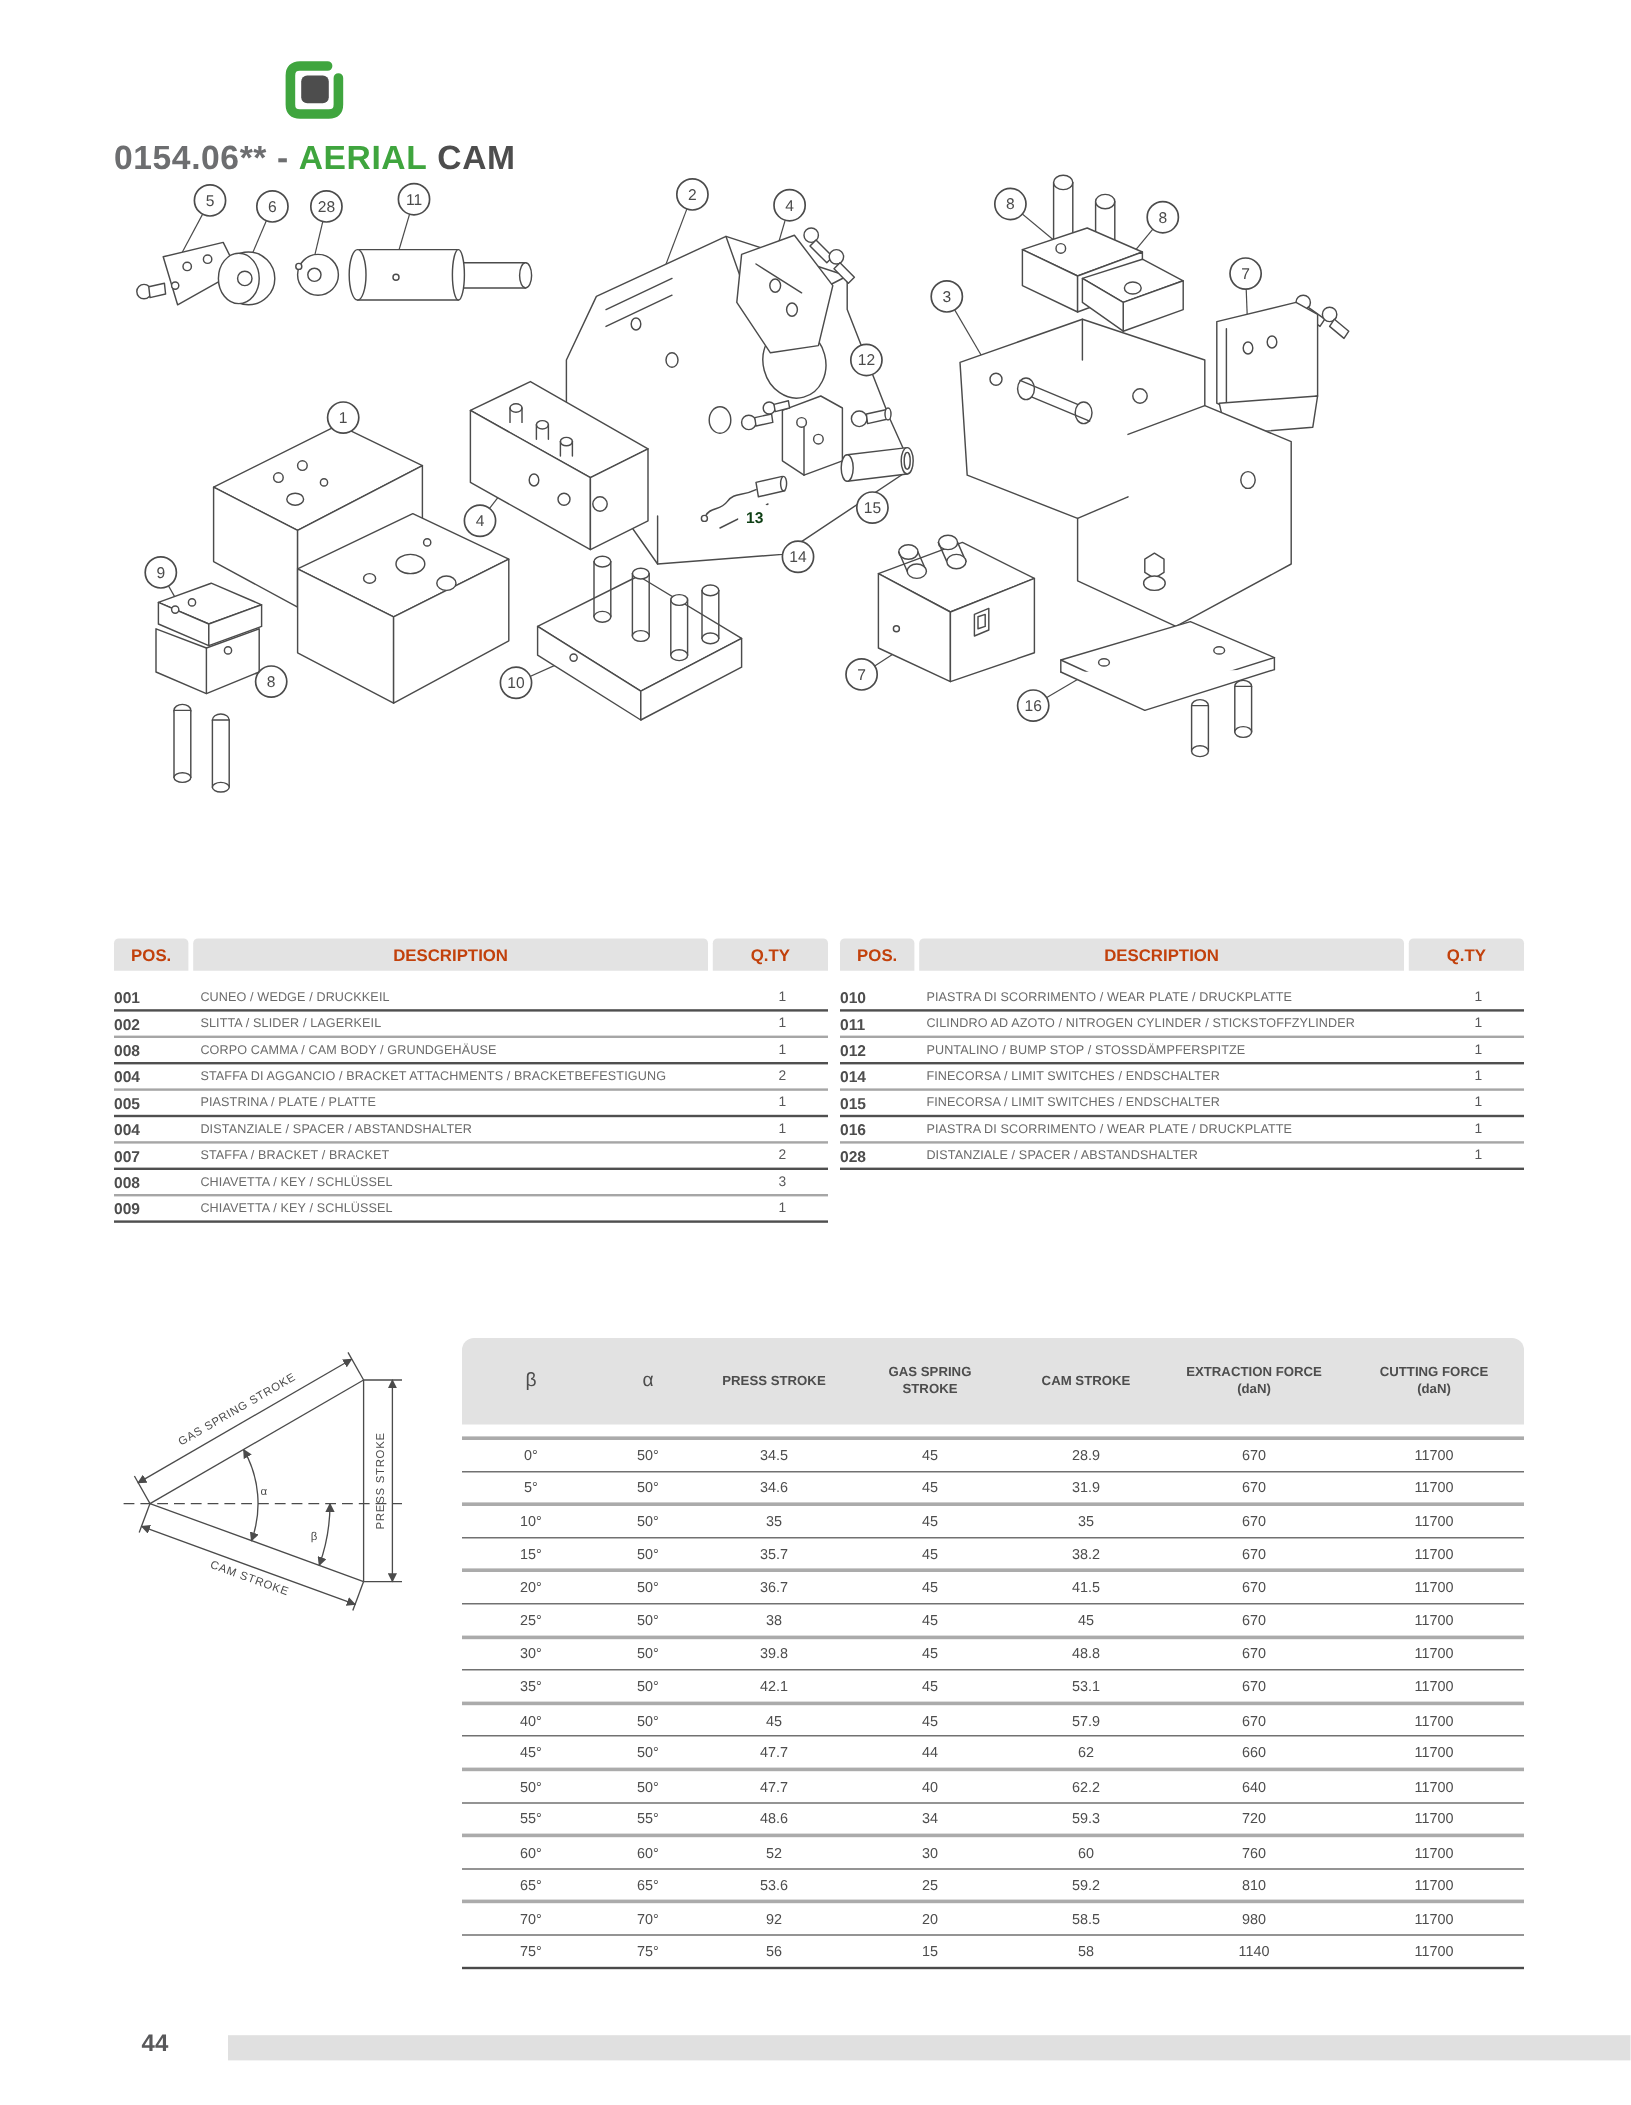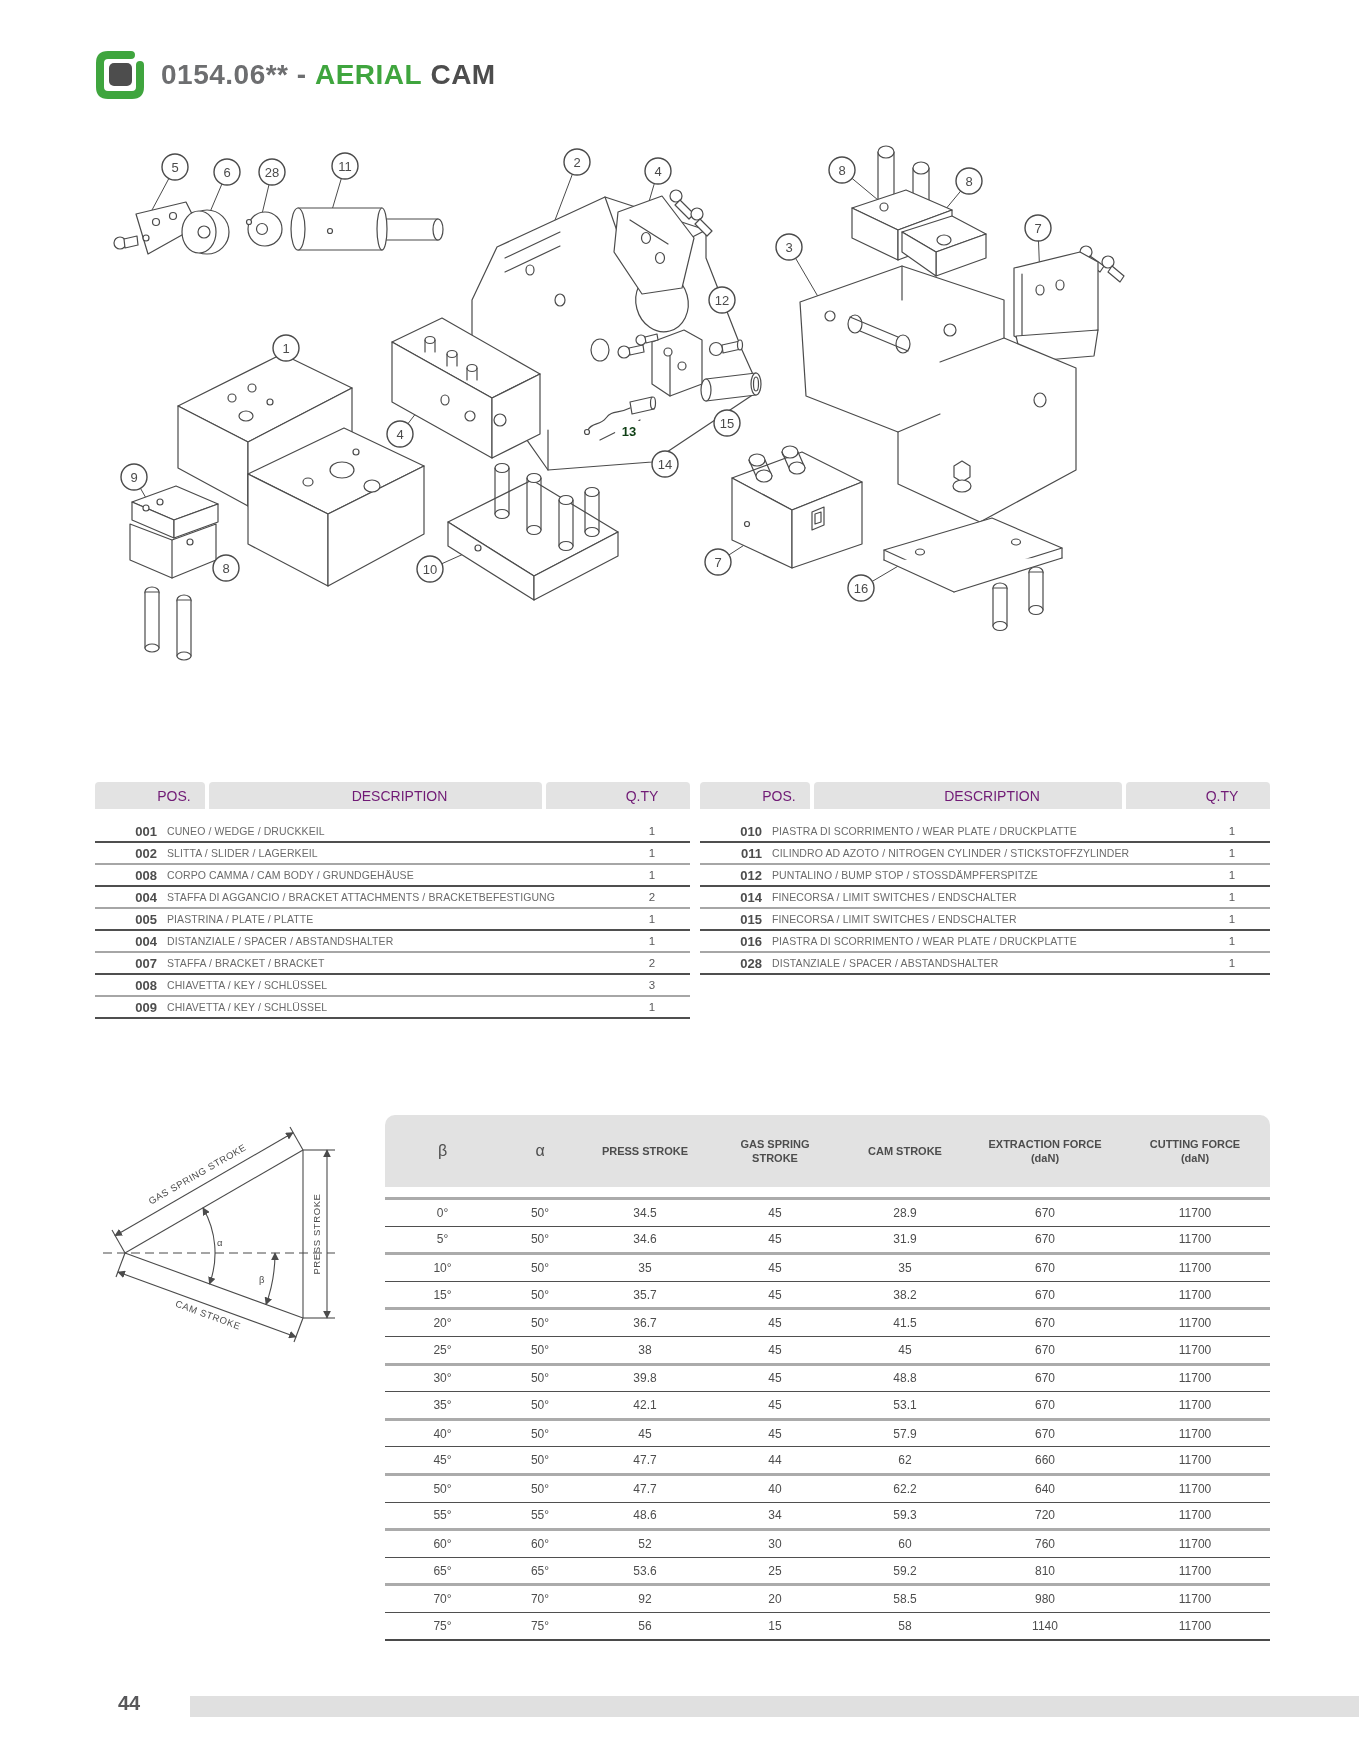--- a/index.html
+++ b/index.html
@@ -1,46 +1,46 @@
 <!DOCTYPE html>
 <html><head>
 <meta charset="utf-8">
 <style>
   html,body{margin:0;padding:0;background:#fff;}
   .page{position:relative;width:1359px;height:1754px;background:#fff;overflow:hidden;
         font-family:"Liberation Sans",sans-serif;color:#4d4d4d;}
 
   
-  .hdr{position:absolute;left:95px;top:50px;display:flex;align-items:center;gap:16px;}
+  .hdr{position:absolute;left:95px;top:50px;display:flex;align-items:center;gap:16px;flex-direction:column;}
   .hdr .title{font-size:28px;font-weight:600;color:#6d6e70;letter-spacing:0.5px;}
   .hdr .title .accent{font-weight:800;}
   .hdr .title .rest{font-weight:800;color:#4d4d4d;}
 
   
   #exploded{position:absolute;left:0;top:0;}
   #exploded .part *{stroke:#4b4b4b;stroke-width:1.2;fill:#fff;stroke-linejoin:round;stroke-linecap:round;}
   #exploded line.leader{stroke:#4b4b4b;stroke-width:1;}
   #exploded .balloon circle{fill:#fff;stroke:#4b4b4b;stroke-width:1.4;}
   #exploded .balloon text{fill:#4b4b4b;font-size:13px;text-anchor:middle;dominant-baseline:central;}
   #exploded .balloon.hl circle{stroke:none;}
   #exploded .balloon.hl text{fill:#0e3f14;font-weight:bold;}
 
   
   .ptable{position:absolute;top:782px;}
   .phead{display:flex;gap:4px;height:27px;}
   .ph{background:#e3e3e3;border-radius:4px 4px 0 0;display:flex;align-items:center;justify-content:center;
-      font-weight:normal;font-size:14px;color:#701a75;padding-left:48px;}
+      font-weight:bold;font-size:14px;color:#c2410c;}
   .ph.pos{width:62px;}
   .ph.desc{flex:1;}
   .ph.qty{width:96px;}
   .pbody{margin-top:12px;}
   .prow{display:flex;align-items:center;height:20px;}
   .pbody div.prow:nth-of-type(odd){border-bottom:2px solid #4f4f4f;}
   .pbody div.prow:nth-of-type(even){border-bottom:2px solid #a6a6a6;}
-  .pc.pos{width:62px;text-align:right;font-weight:bold;font-size:13px;color:#4d4d4d;}
+  .pc.pos{width:62px;text-align:left;font-weight:bold;font-size:13px;color:#4d4d4d;}
   .pc.desc{flex:1;padding-left:10px;font-size:10.5px;color:#6b6b6b;letter-spacing:0.1px;white-space:nowrap;overflow:hidden;}
   .pc.qty{width:76px;text-align:center;font-size:11.5px;color:#58585a;}
 
   
   #anglediag{position:absolute;left:95px;top:1105px;}
   #anglediag .dl{stroke:#4b4b4b;stroke-width:1.1;fill:none;}
   #anglediag text{fill:#4b4b4b;font-size:9.5px;letter-spacing:0.6px;}
 
   
   .stable{position:absolute;left:385px;top:1115px;width:885px;}

